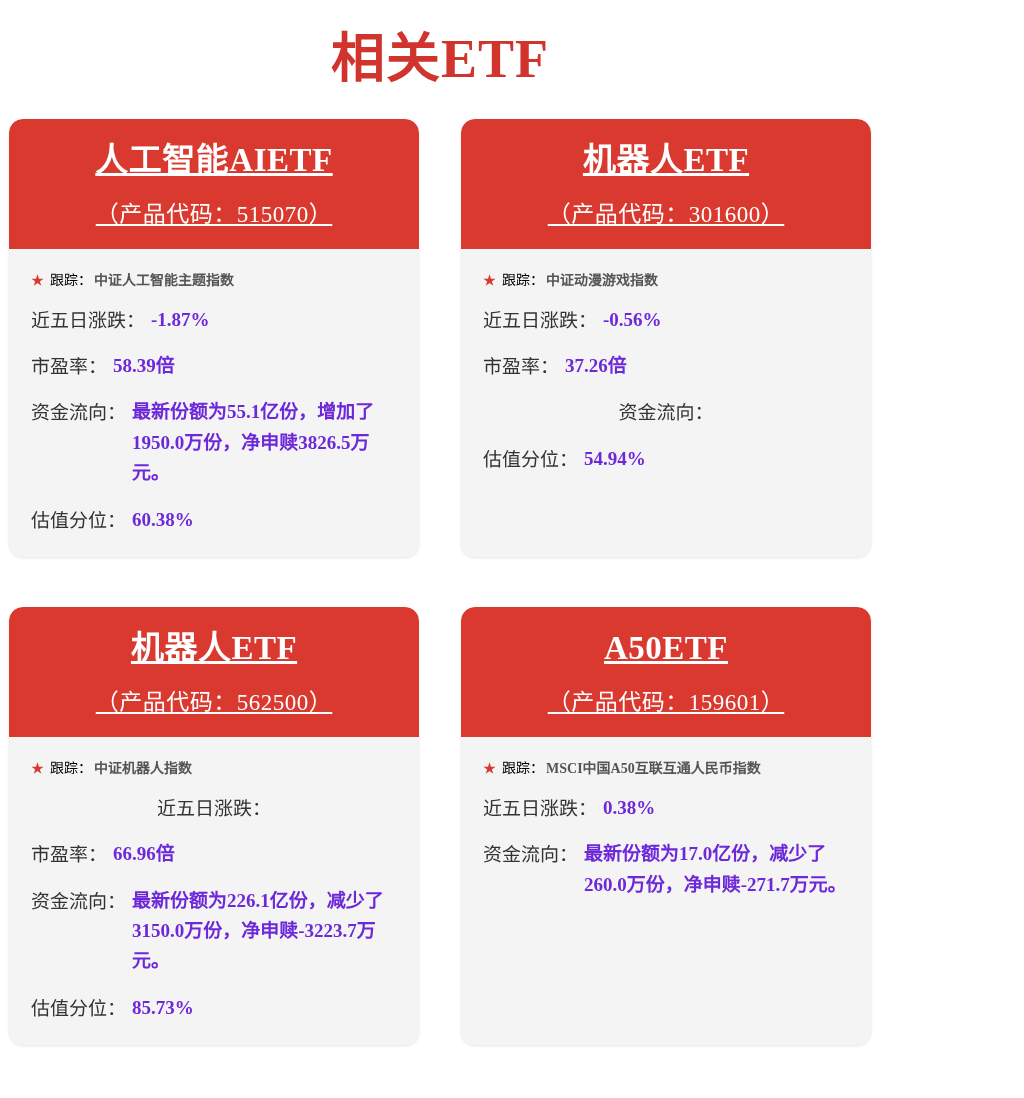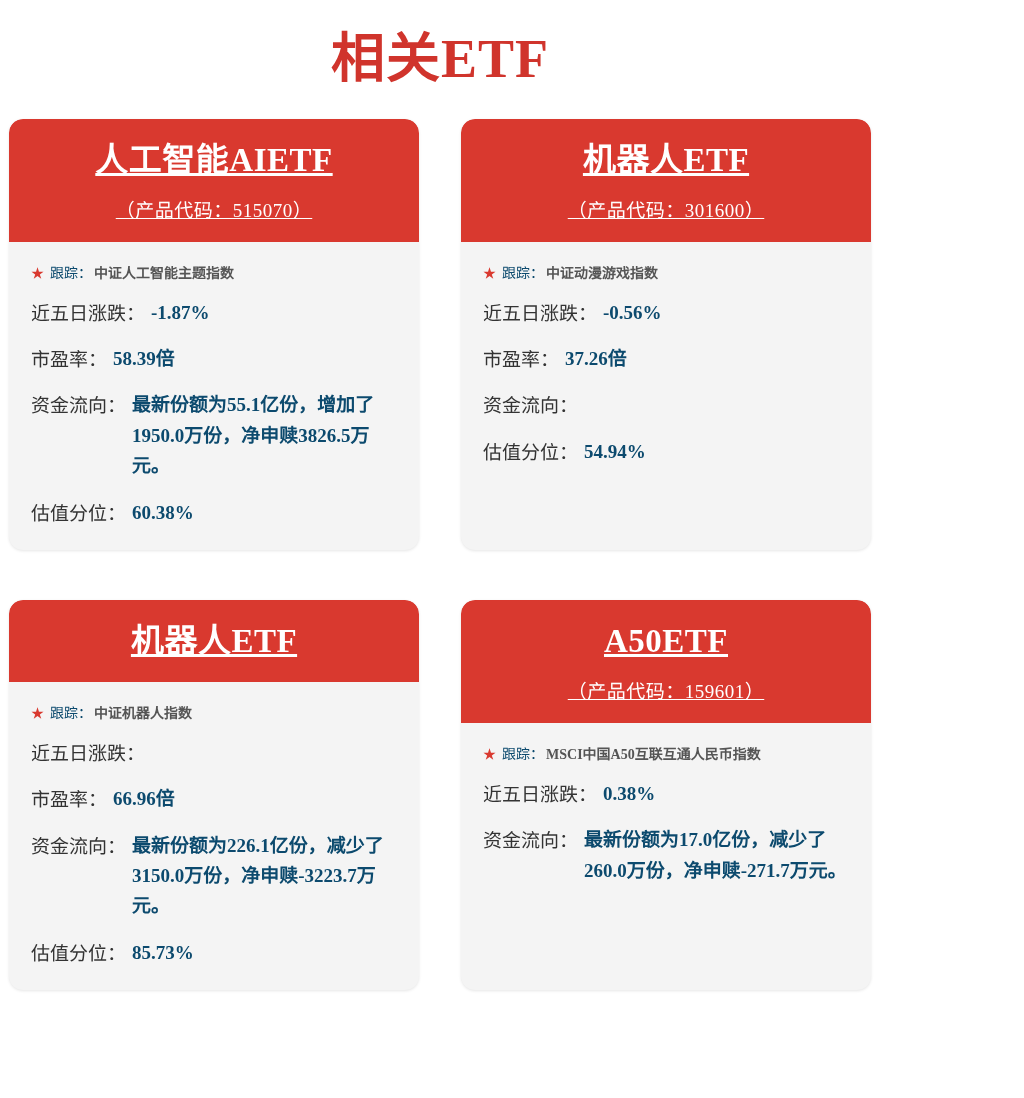--- a/index.html
+++ b/index.html
@@ -54,21 +54,21 @@
     border-radius: 14px 14px 0 0;
     text-decoration: underline;
   }
   .card-title {
     font-size: 33px;
     font-weight: bold;
     line-height: 1.2;
     letter-spacing: 0.5px;
   }
   .card-code {
-    font-size: 19px;
+    font-size: 23px;
     margin-top: 14px;
     font-weight: normal;
     letter-spacing: 0.5px;
   }
   .card-body {
     padding: 18px 22px 22px 22px;
     flex: 1;
   }
   .track-row {
     display: flex;
@@ -78,43 +78,44 @@
     margin-bottom: 16px;
     margin-top: 2px;
   }
   .star-icon {
     color: #d9392f;
     font-size: 13px;
     margin-right: 6px;
     line-height: 1;
   }
   .track-label {
-    color: #0c4a6e;
+    color: #000000;
     margin-right: 2px;
     font-family: Liberation Mono, monospace;
   }
   .track-value {
     color: #555;
     font-weight: bold;
   }
   .row {
     display: flex;
     align-items: flex-start;
     margin-bottom: 16px;
     font-size: 19px;
     line-height: 1.55;
+    justify-content: center;
   }
   .row-label {
     color: #333333;
     white-space: nowrap;
     flex: 0 0 auto;
     padding-top: 1px;
   }
   .row-value {
-    color: #0c4a6e;
+    color: #6d28d9;
     font-weight: bold;
     margin-left: 6px;
     flex: 1 1 auto;
   }
   .row-value.flow {
     line-height: 1.6;
   }
   .row:last-child {
     margin-bottom: 0;
   }
@@ -183,20 +184,21 @@
         <div class="row">
           <span class="row-label">估值分位：</span>
           <span class="row-value">54.94%</span>
         </div>
       </div>
     </div>
 
     <div class="card">
       <div class="card-header">
         <div class="card-title">机器人ETF</div>
+        <div class="card-code">（产品代码：562500）</div>
       </div>
       <div class="card-body">
         <div class="track-row">
           <span class="star-icon">★</span>
           <span class="track-label">跟踪：</span>
           <span class="track-value">中证机器人指数</span>
         </div>
         <div class="row">
           <span class="row-label">近五日涨跌：</span>
         </div>

